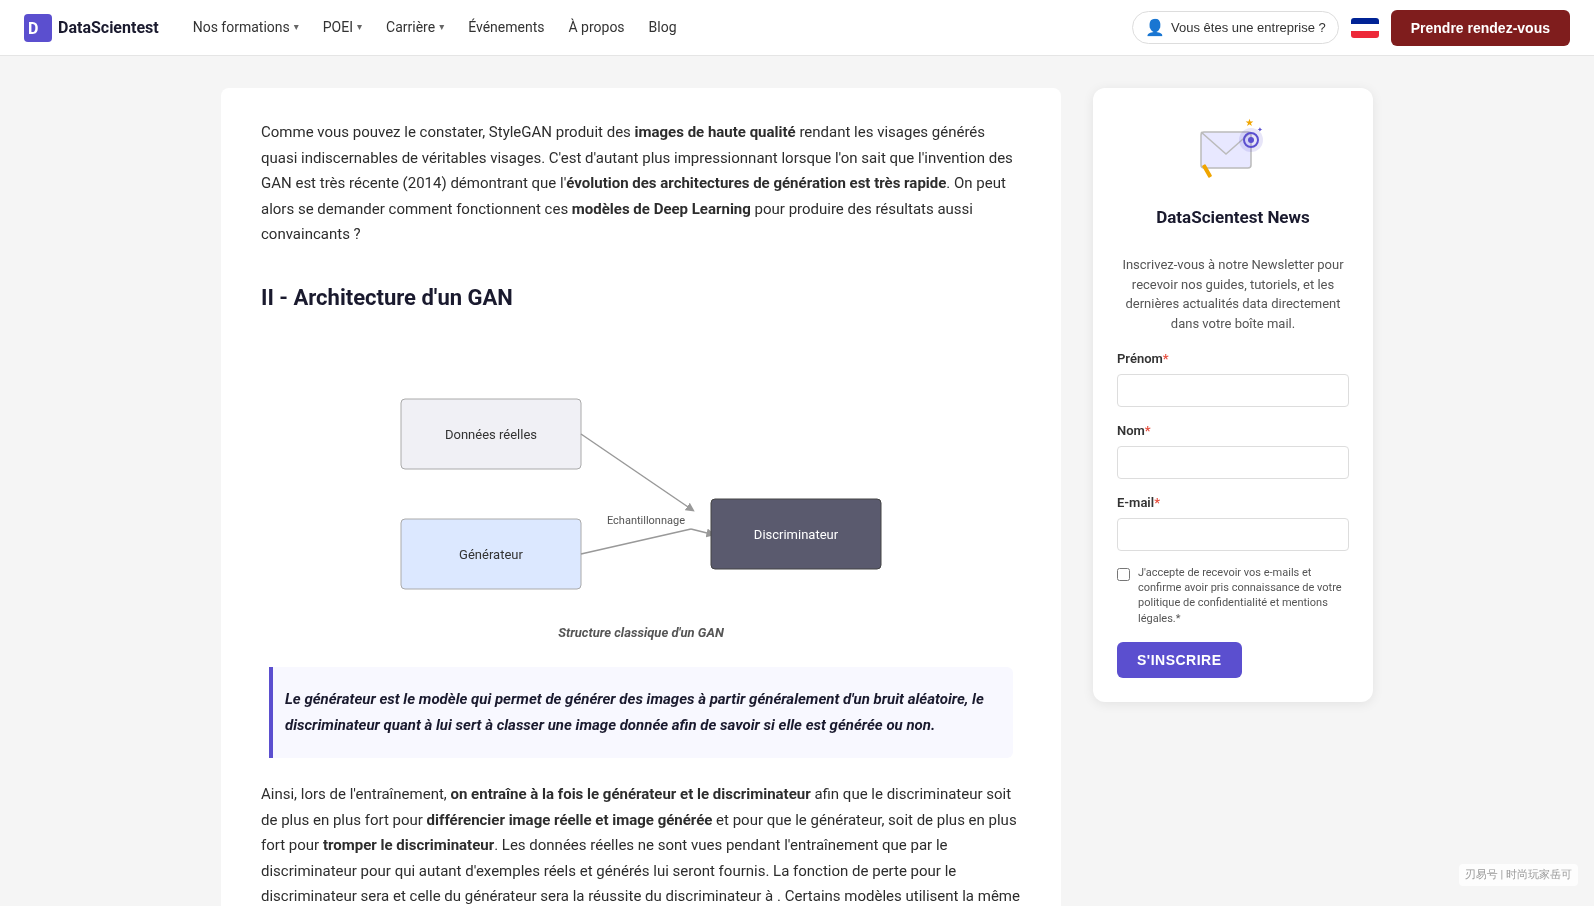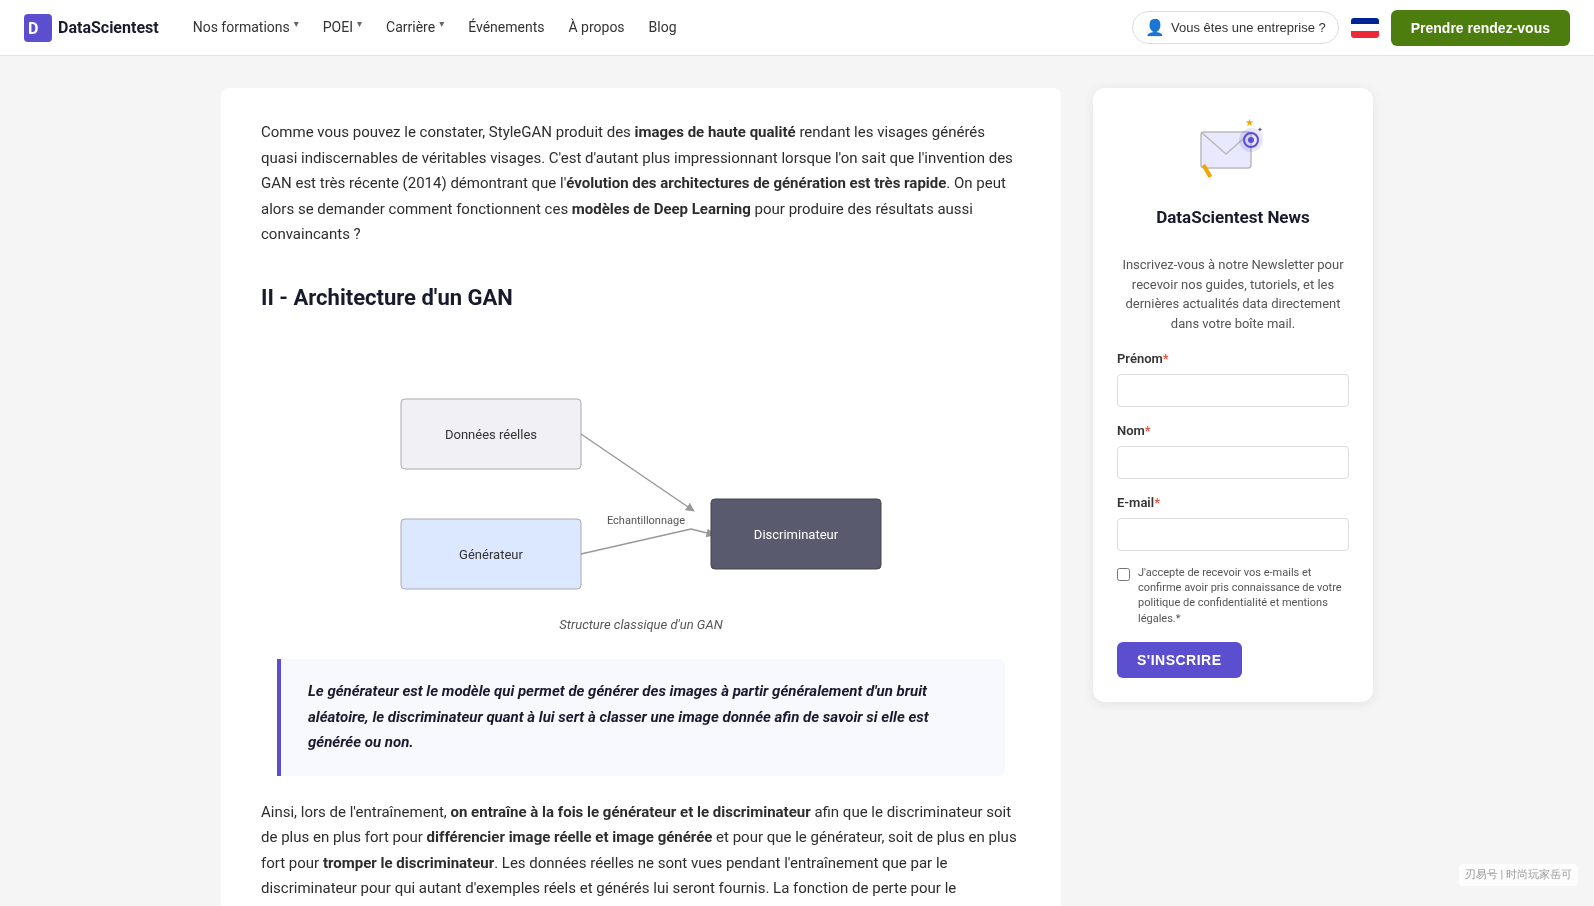--- a/index.html
+++ b/index.html
@@ -39,20 +39,21 @@
       height: 28px;
     }
     .navbar-nav {
       display: flex;
       align-items: center;
       gap: 4px;
       flex: 1;
     }
     .nav-item {
       display: flex;
+      align-items: center;
       gap: 4px;
       padding: 6px 10px;
       border-radius: 4px;
       cursor: pointer;
       font-size: 14px;
       color: #333;
       white-space: nowrap;
     }
     .nav-chevron {
       font-size: 10px;
@@ -81,21 +82,21 @@
       height: 20px;
       border-radius: 3px;
       overflow: hidden;
       display: flex;
       flex-direction: column;
     }
     .flag-blue { background: #002395; flex: 1; }
     .flag-white { background: #fff; flex: 1; }
     .flag-red { background: #ED2939; flex: 1; }
     .cta-btn {
-      background: #4d7c0f;
+      background: #7f1d1d;
       color: #fff;
       border: none;
       border-radius: 6px;
       padding: 10px 20px;
       font-size: 14px;
       font-weight: 600;
       cursor: pointer;
       white-space: nowrap;
     }
 
@@ -159,29 +160,30 @@
     .diagram-svg-wrapper {
       width: 520px;
       height: 260px;
       position: relative;
     }
     .diagram-caption {
       font-size: 13px;
       color: #555;
       font-style: italic;
       text-align: center;
-      margin-top: 16px;
+      margin-top: 24px;
+      font-weight: bold;
     }
 
     
     .highlight-block {
       background: #f8f8ff;
       border-left: 4px solid #5b4fcf;
-      padding: 20px 27px;
-      margin: 24px 16px;
+      padding: 20px 12px;
+      margin: 24px 8px;
       border-radius: 0 6px 6px 0;
     }
     .highlight-block p {
       font-size: 15px;
       line-height: 1.7;
       font-weight: 700;
       font-style: italic;
       color: #1a1a2e;
     }
 

